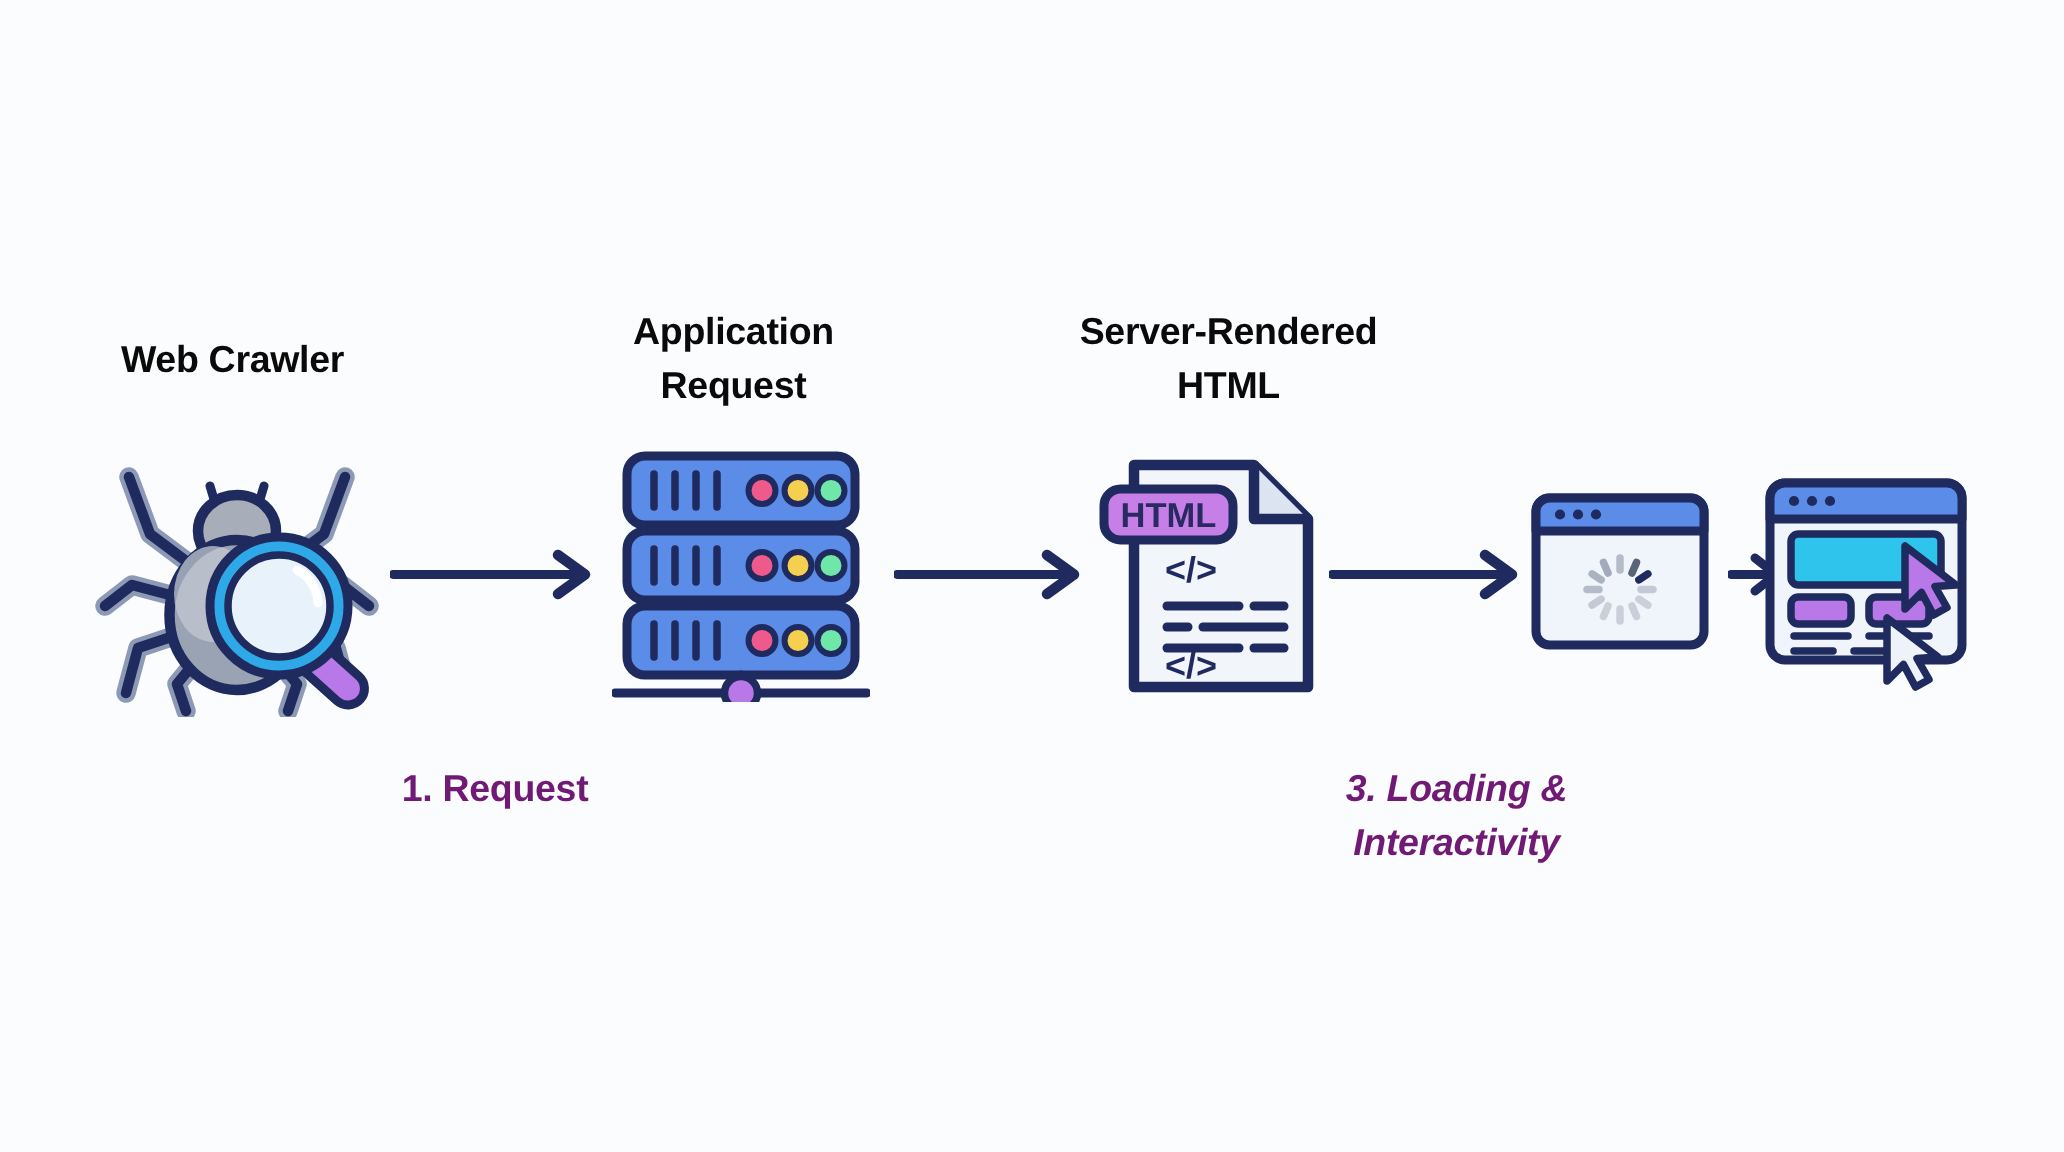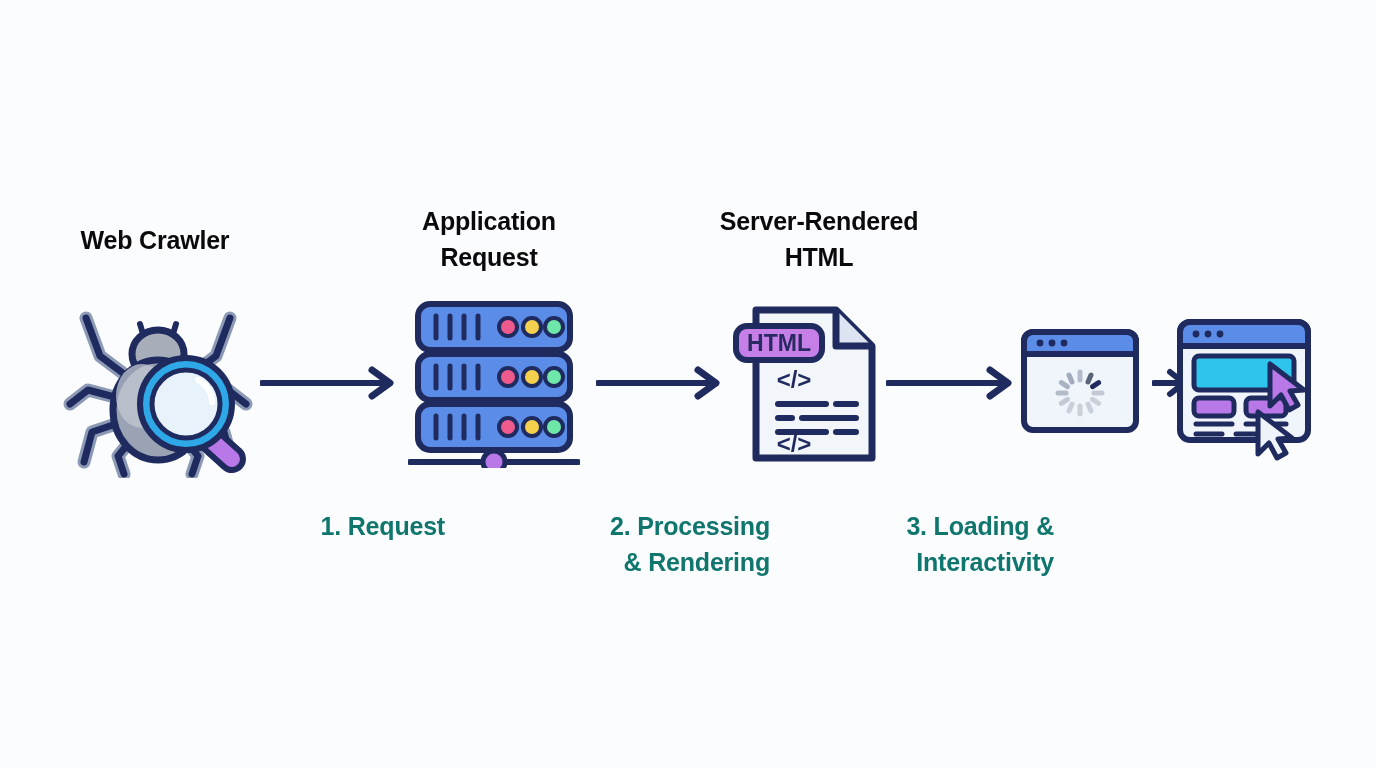--- a/index.html
+++ b/index.html
@@ -38,32 +38,32 @@
   }
 
   #title-crawler   { left: 40px;   top: 222px; width: 230px; }
   #title-server    { left: 374px;  top: 203px; width: 230px; }
   #title-html      { left: 704px;  top: 203px; width: 230px; }
   #title-hydration { left: 988px;  top: 203px; width: 326px; }
 
   
   .step-label {
     position: absolute;
-    text-align: right;
+    text-align: center;
     font-weight: bold;
     font-size: 25px;
     line-height: 36px;
-    color: #0f766e;
+    color: #701a75;
     letter-spacing: -0.2px;
     white-space: pre-line;
   }
 
   #step-1 { left: 215px; top: 508px; width: 230px; }
   #step-2 { left: 540px; top: 508px; width: 230px; }
-  #step-3 { left: 824px; top: 508px; width: 230px; }
+  #step-3 { left: 856px; top: 508px; width: 230px; font-style: italic; }
 
   
   .icon-host { position: absolute; }
 
   #icon-crawler  { left: 62px;   top: 292px; width: 192px; height: 186px; }
   #icon-server   { left: 408px;  top: 298px; width: 172px; height: 170px; }
   #icon-html     { left: 730px;  top: 300px; width: 160px; height: 170px; }
   #icon-browsers { left: 1018px; top: 316px; width: 300px; height: 150px; }
 
   
@@ -279,19 +279,17 @@
 
         <g>
           <path d="M240 96 L240 138 L251 127 L259 142 L268 137 L260 123 L274 122 Z" fill="#eef3fa" stroke="#1f2a5e" stroke-width="5" stroke-linejoin="round"></path>
         </g>
       </g>
     </svg>
   </div>
 
   <div class="step-label" id="step-1">1. Request</div>
 
-  <div class="step-label" id="step-2">2. Processing
-&amp; Rendering</div>
 
   <div class="step-label" id="step-3">3. Loading &amp;
 Interactivity</div>
 
 </div>
 
 </body></html>

